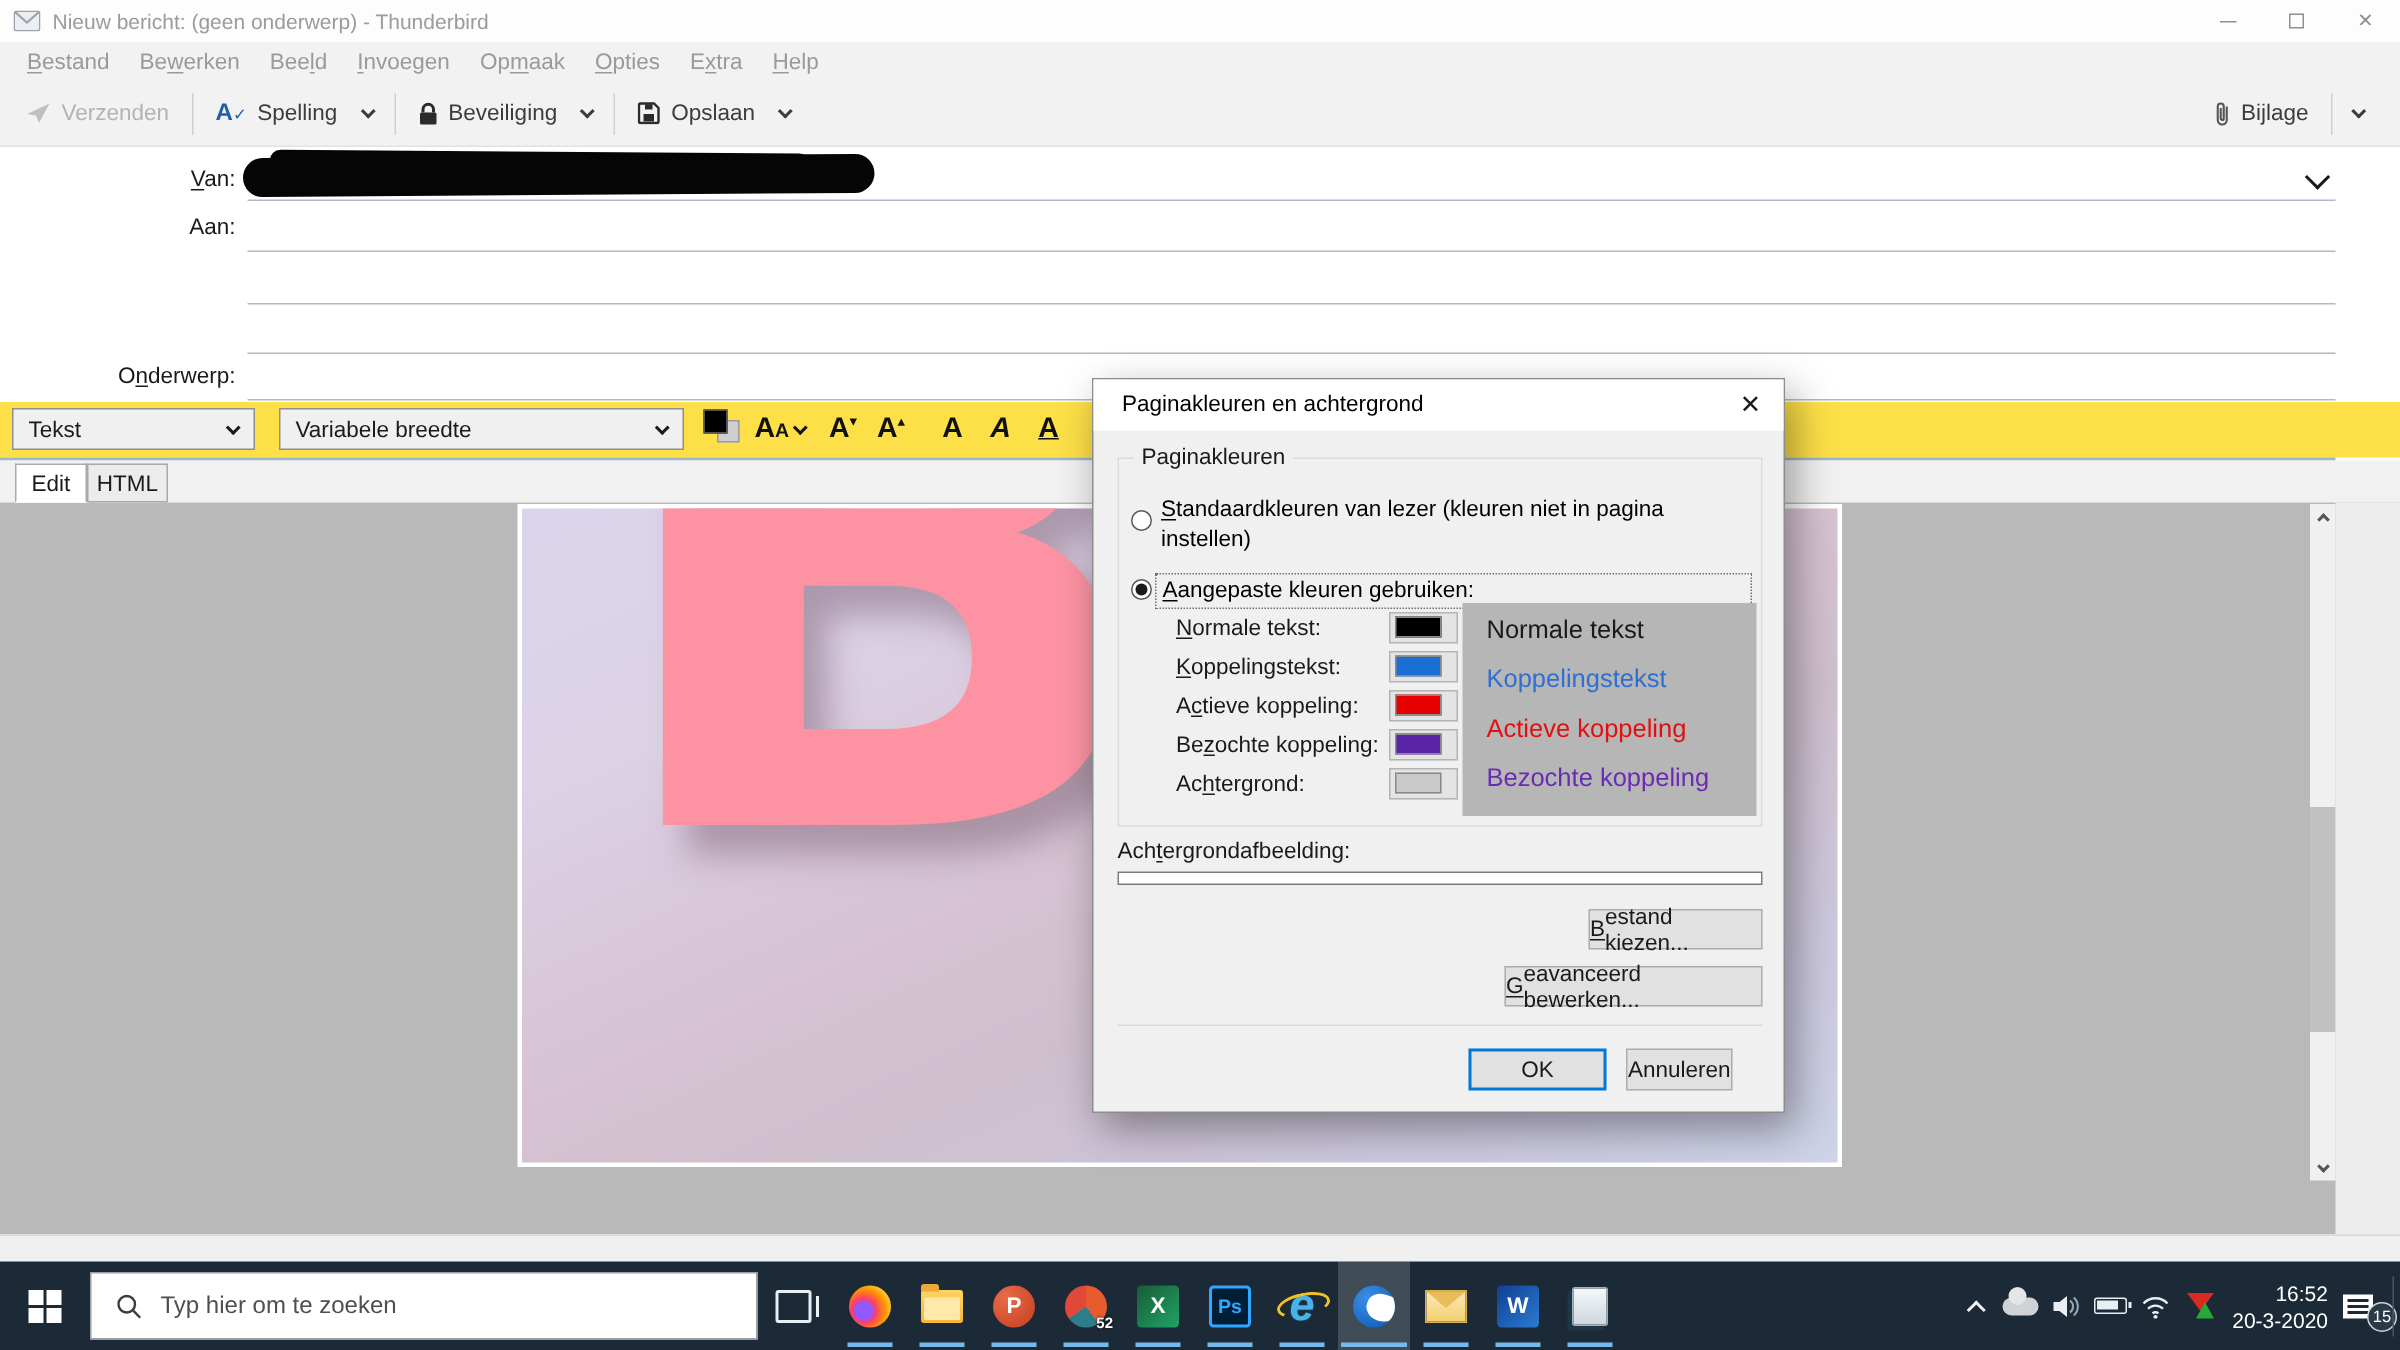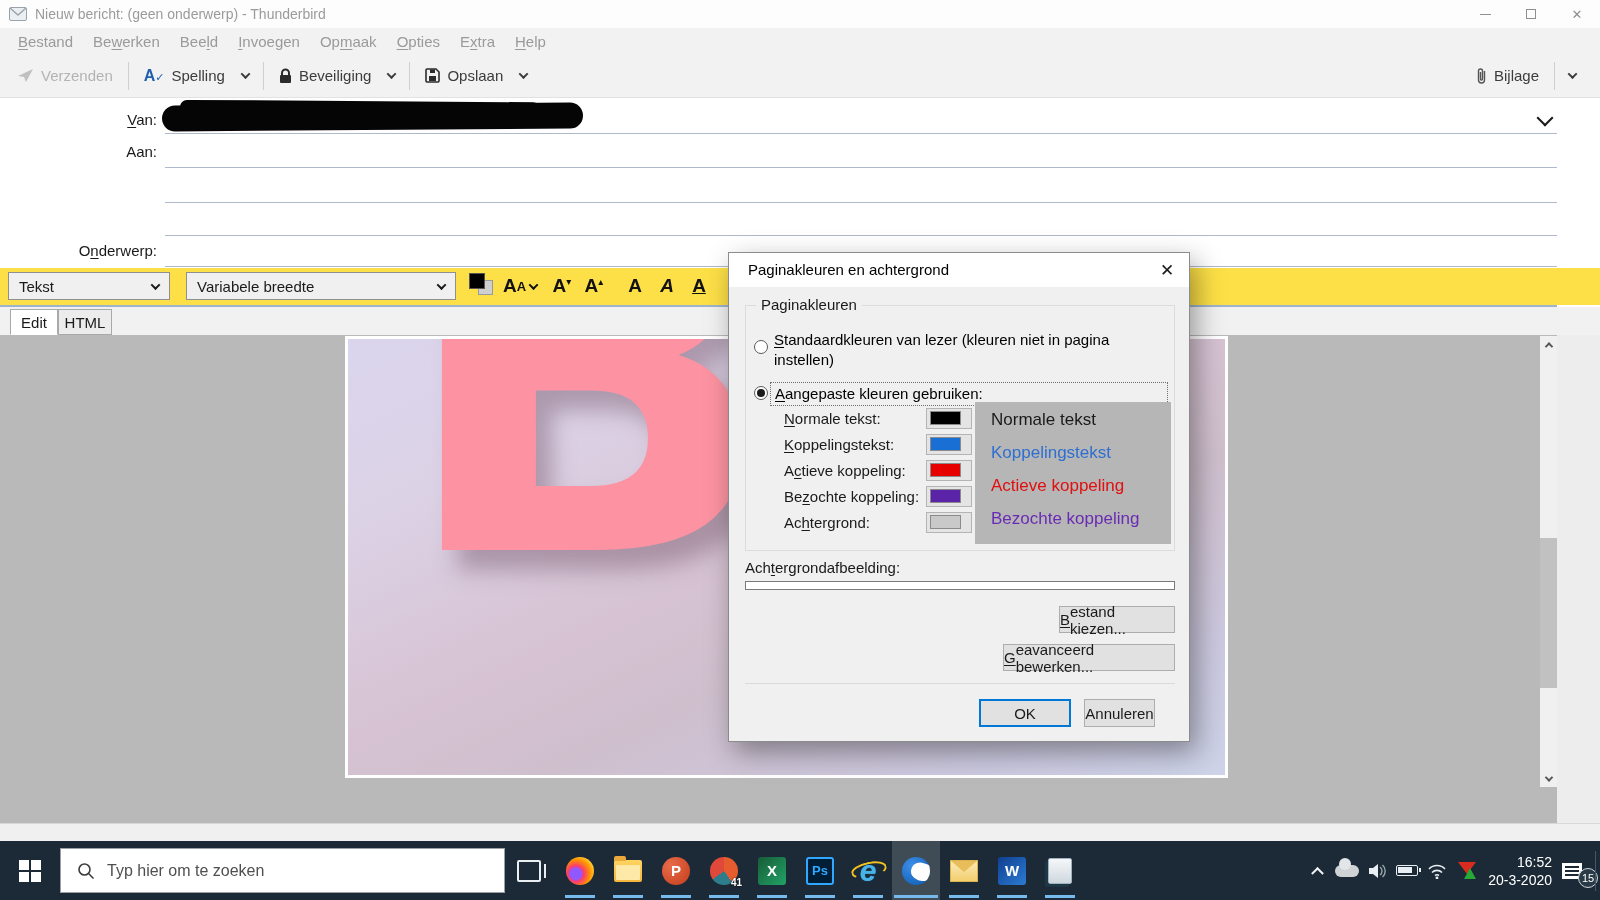--- a/index.html
+++ b/index.html
@@ -395,21 +395,21 @@
     <div class="tb-cell" style="left:604px;">
         <div class="ico-folder"></div>
         <div class="tb-underline"></div>
       </div>
     <div class="tb-cell" style="left:652px;">
         <div class="appico ico-ppt">P</div>
         <div class="tb-underline"></div>
       </div>
     <div class="tb-cell" style="left:700px;">
         <div class="appico ico-p32">
-          <span>41</span>
+          <span>52</span>
         </div>
         <div class="tb-underline"></div>
       </div>
     <div class="tb-cell" style="left:748px;">
         <div class="appico ico-excel">X</div>
         <div class="tb-underline"></div>
       </div>
     <div class="tb-cell" style="left:796px;">
         <div class="appico ico-ps">Ps</div>
         <div class="tb-underline"></div>

